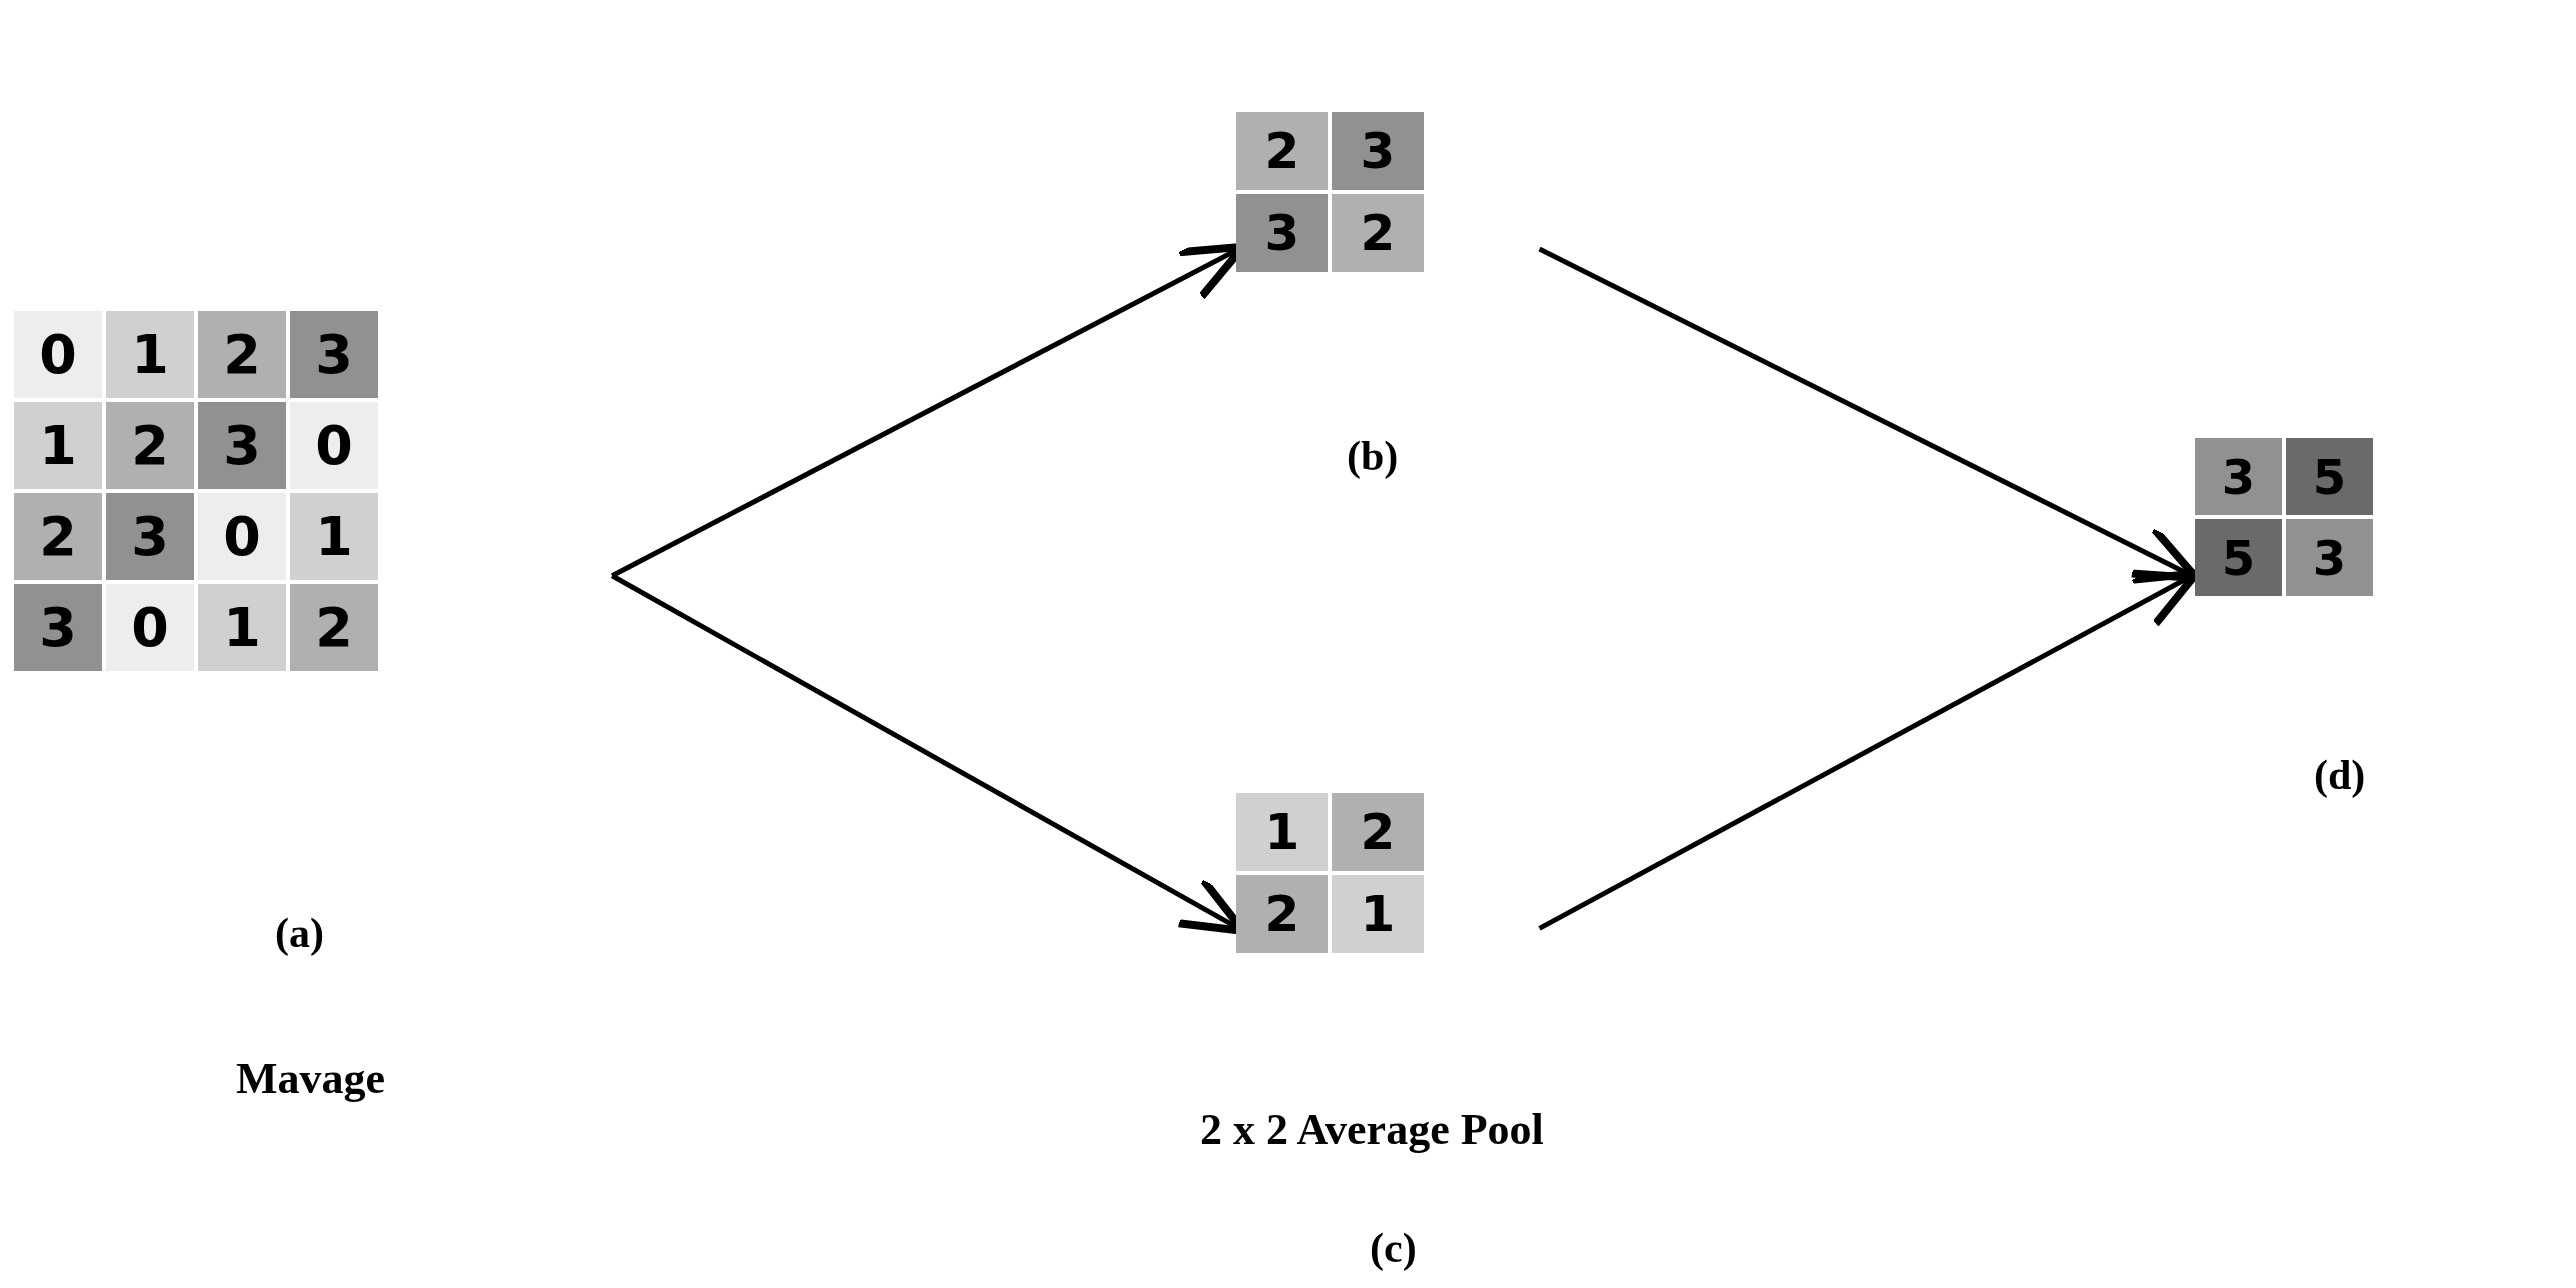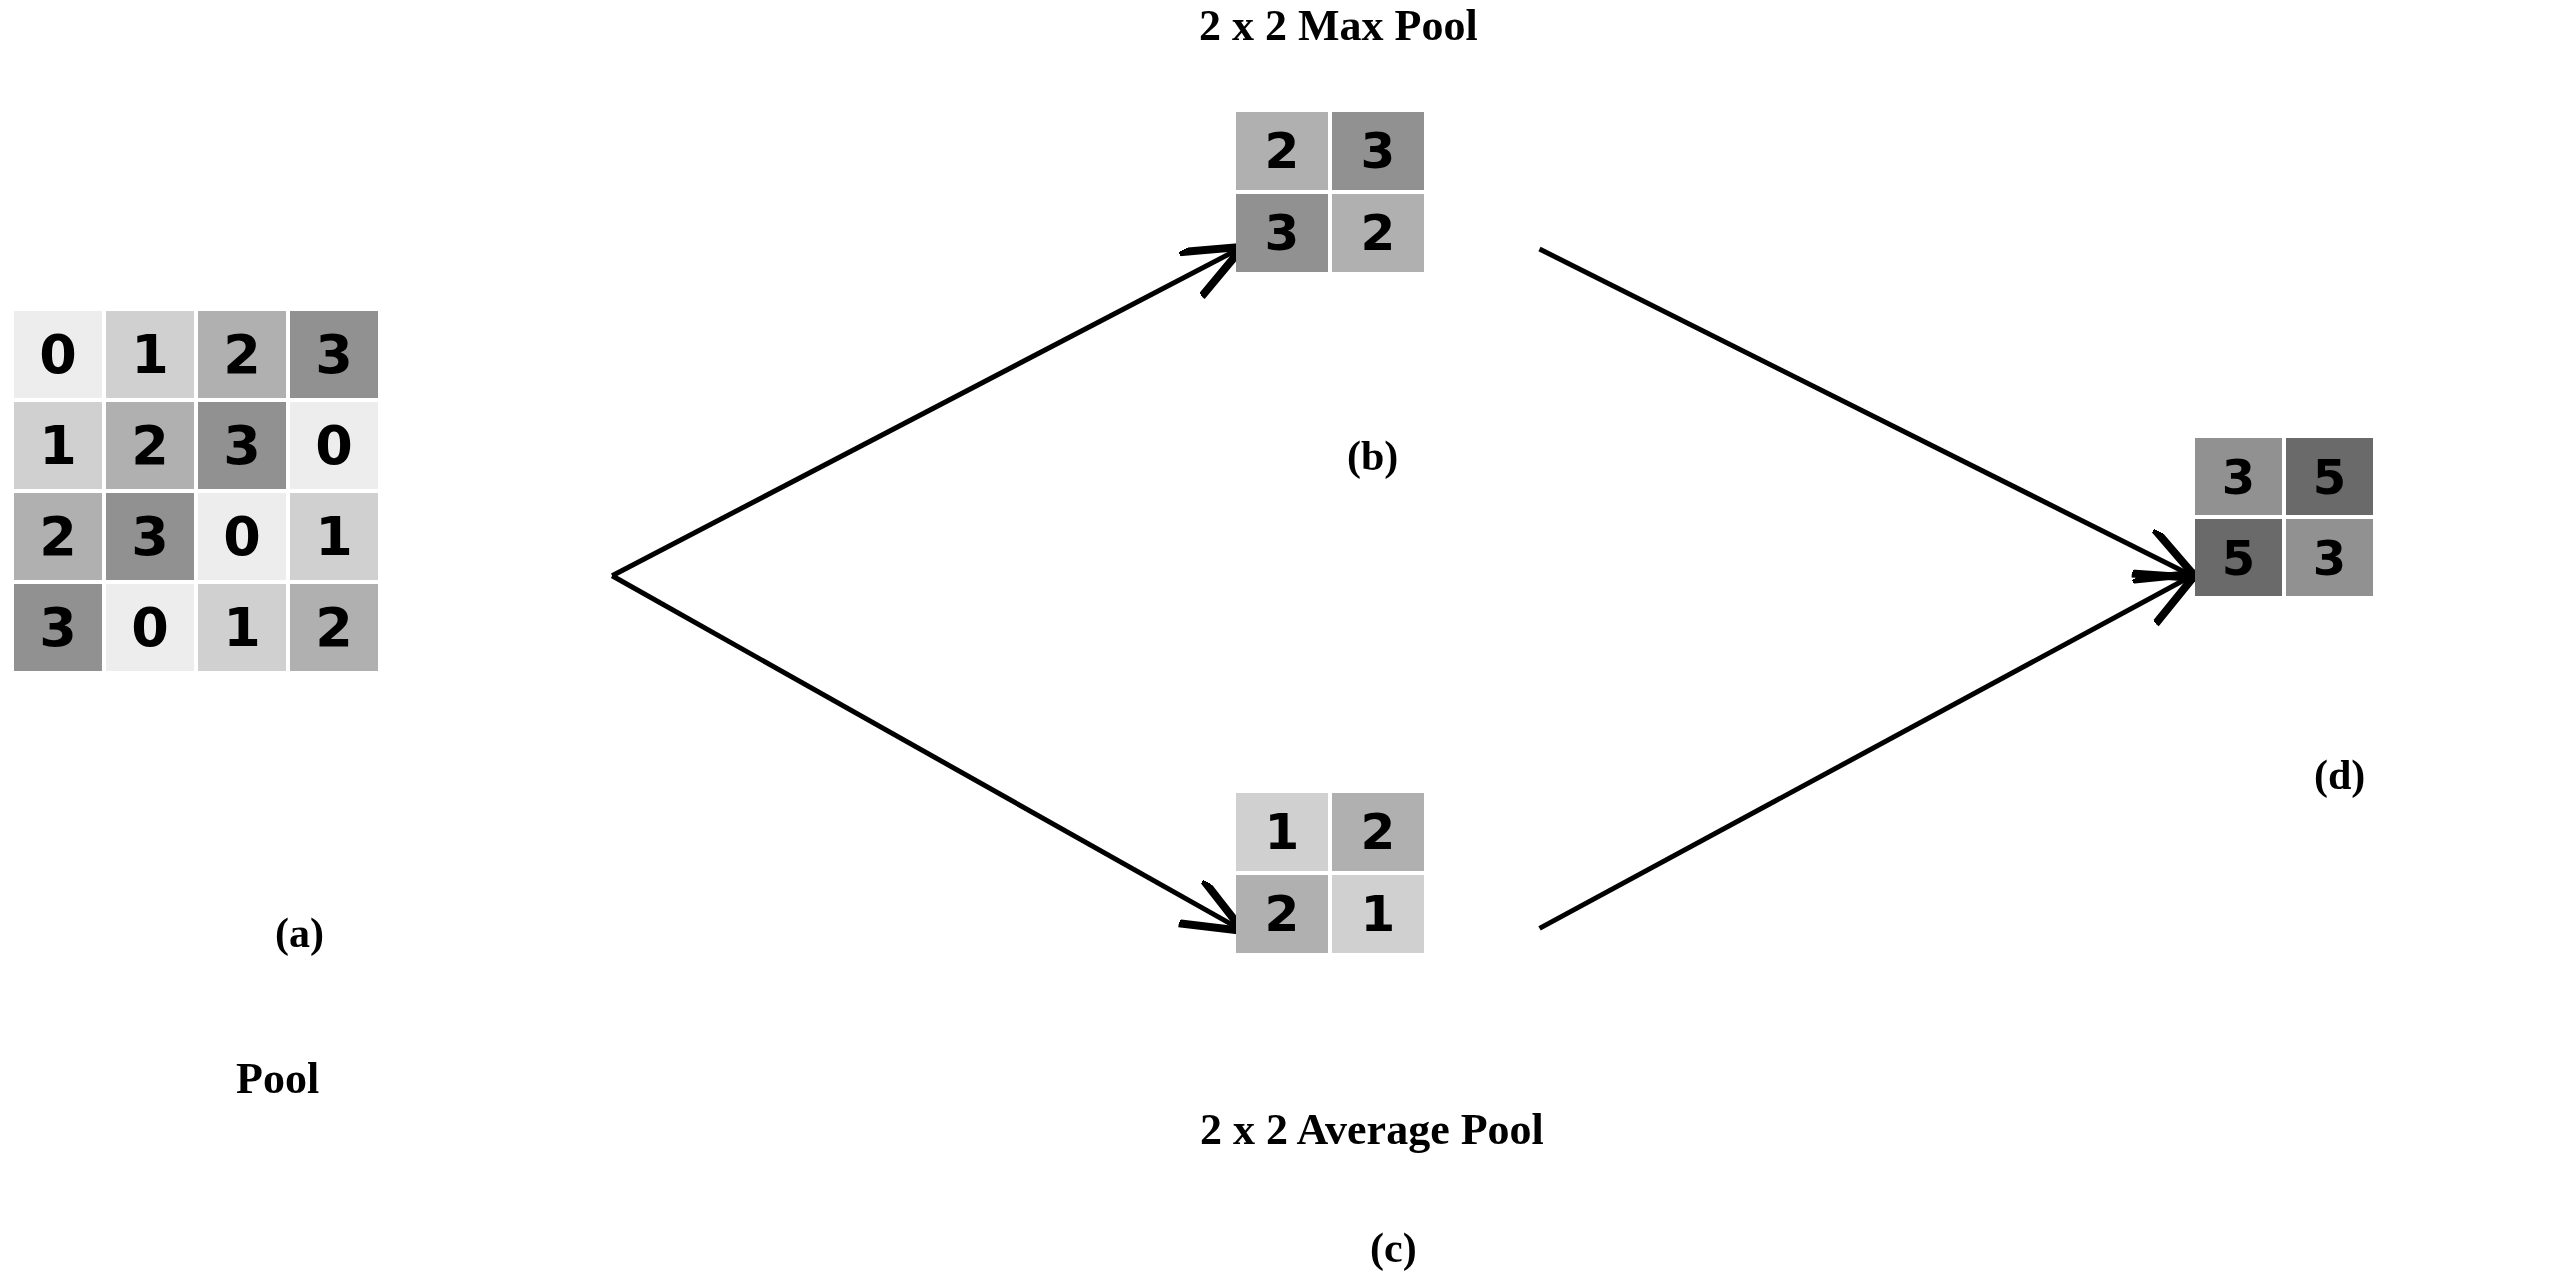--- a/index.html
+++ b/index.html
@@ -123,23 +123,22 @@
       <div class="cell" style="background: rgb(145, 145, 145);">3</div>
       <div class="cell" style="background: rgb(237, 237, 237);">0</div>
       <div class="cell" style="background: rgb(208, 208, 208);">1</div>
       <div class="cell" style="background: rgb(145, 145, 145);">3</div>
       <div class="cell" style="background: rgb(237, 237, 237);">0</div>
       <div class="cell" style="background: rgb(208, 208, 208);">1</div>
       <div class="cell" style="background: rgb(176, 176, 176);">2</div>
     </div>
 
   <div class="caption panel-letter" id="label-a">(a)</div>
-  <div class="caption" id="label-input">Pool</div>
+  <div class="caption" id="label-input">Mavage</div>
 
-  <div class="caption title-text" id="title-maxpool">2 x 2 Max Pool</div>
   <div class="grid" id="maxpool-grid">
       <div class="cell" style="background: rgb(176, 176, 176);">2</div>
       <div class="cell" style="background: rgb(145, 145, 145);">3</div>
       <div class="cell" style="background: rgb(145, 145, 145);">3</div>
       <div class="cell" style="background: rgb(176, 176, 176);">2</div>
     </div>
   <div class="caption panel-letter" id="label-b">(b)</div>
 
   <div class="grid" id="avgpool-grid">
       <div class="cell" style="background: rgb(208, 208, 208);">1</div>

